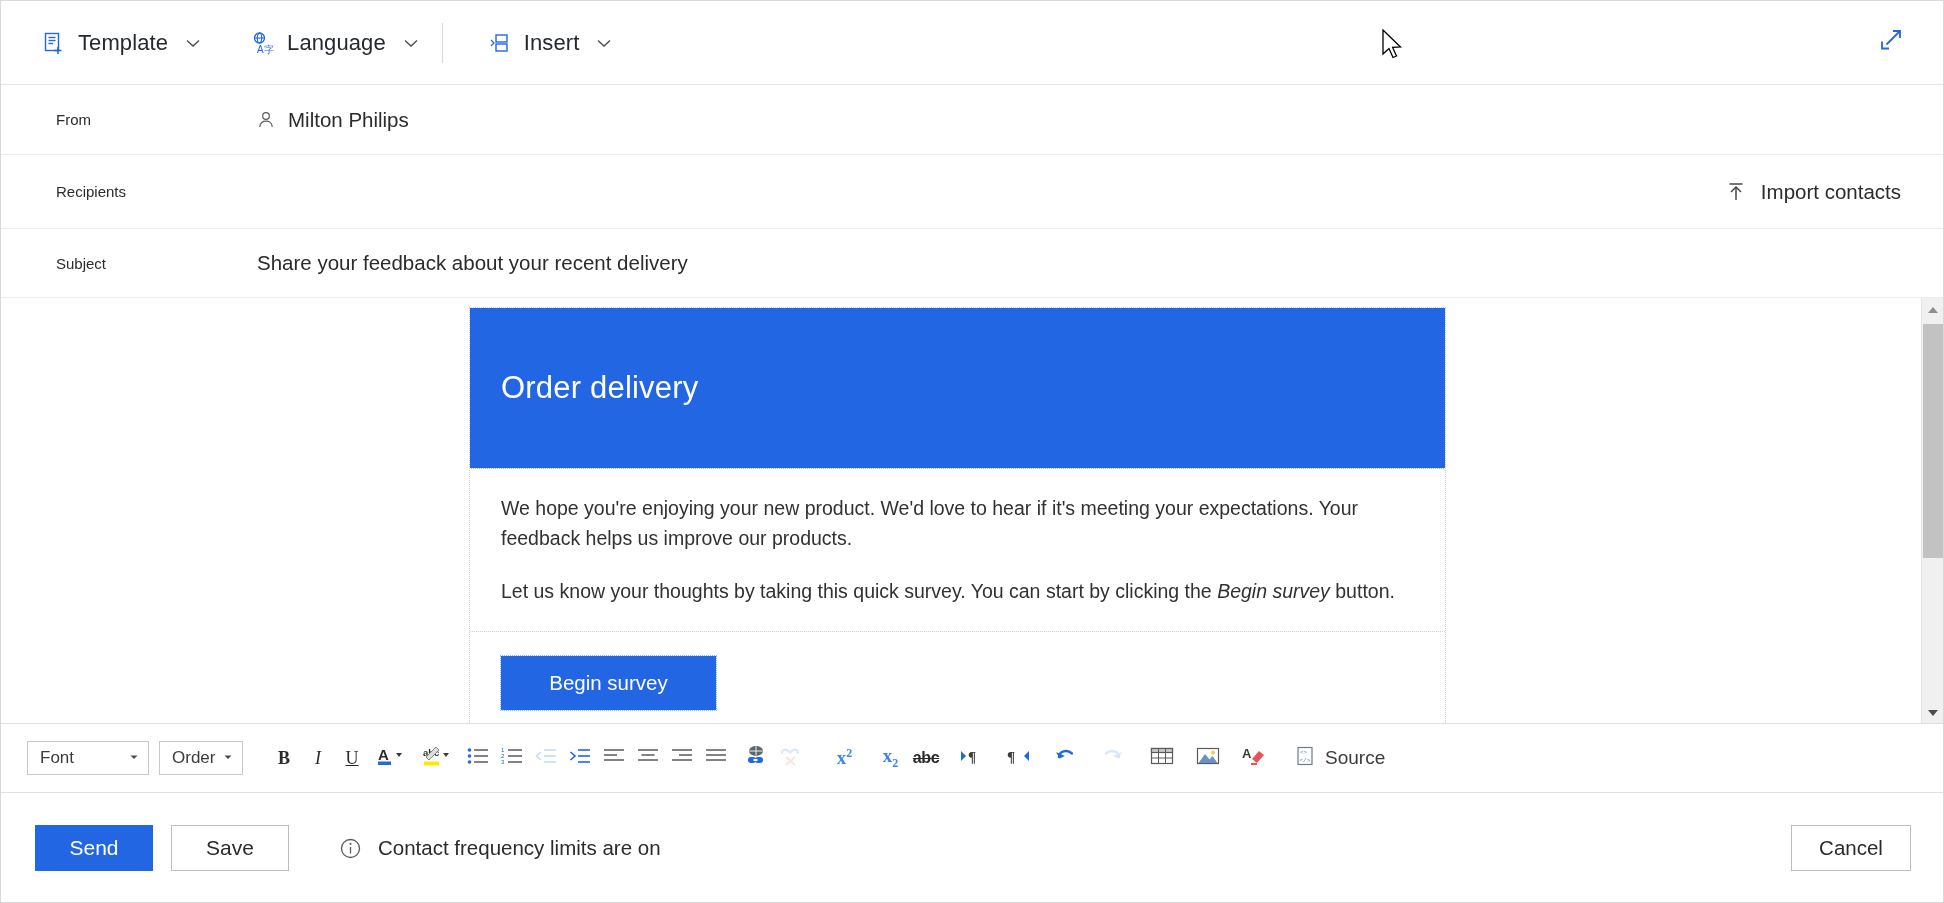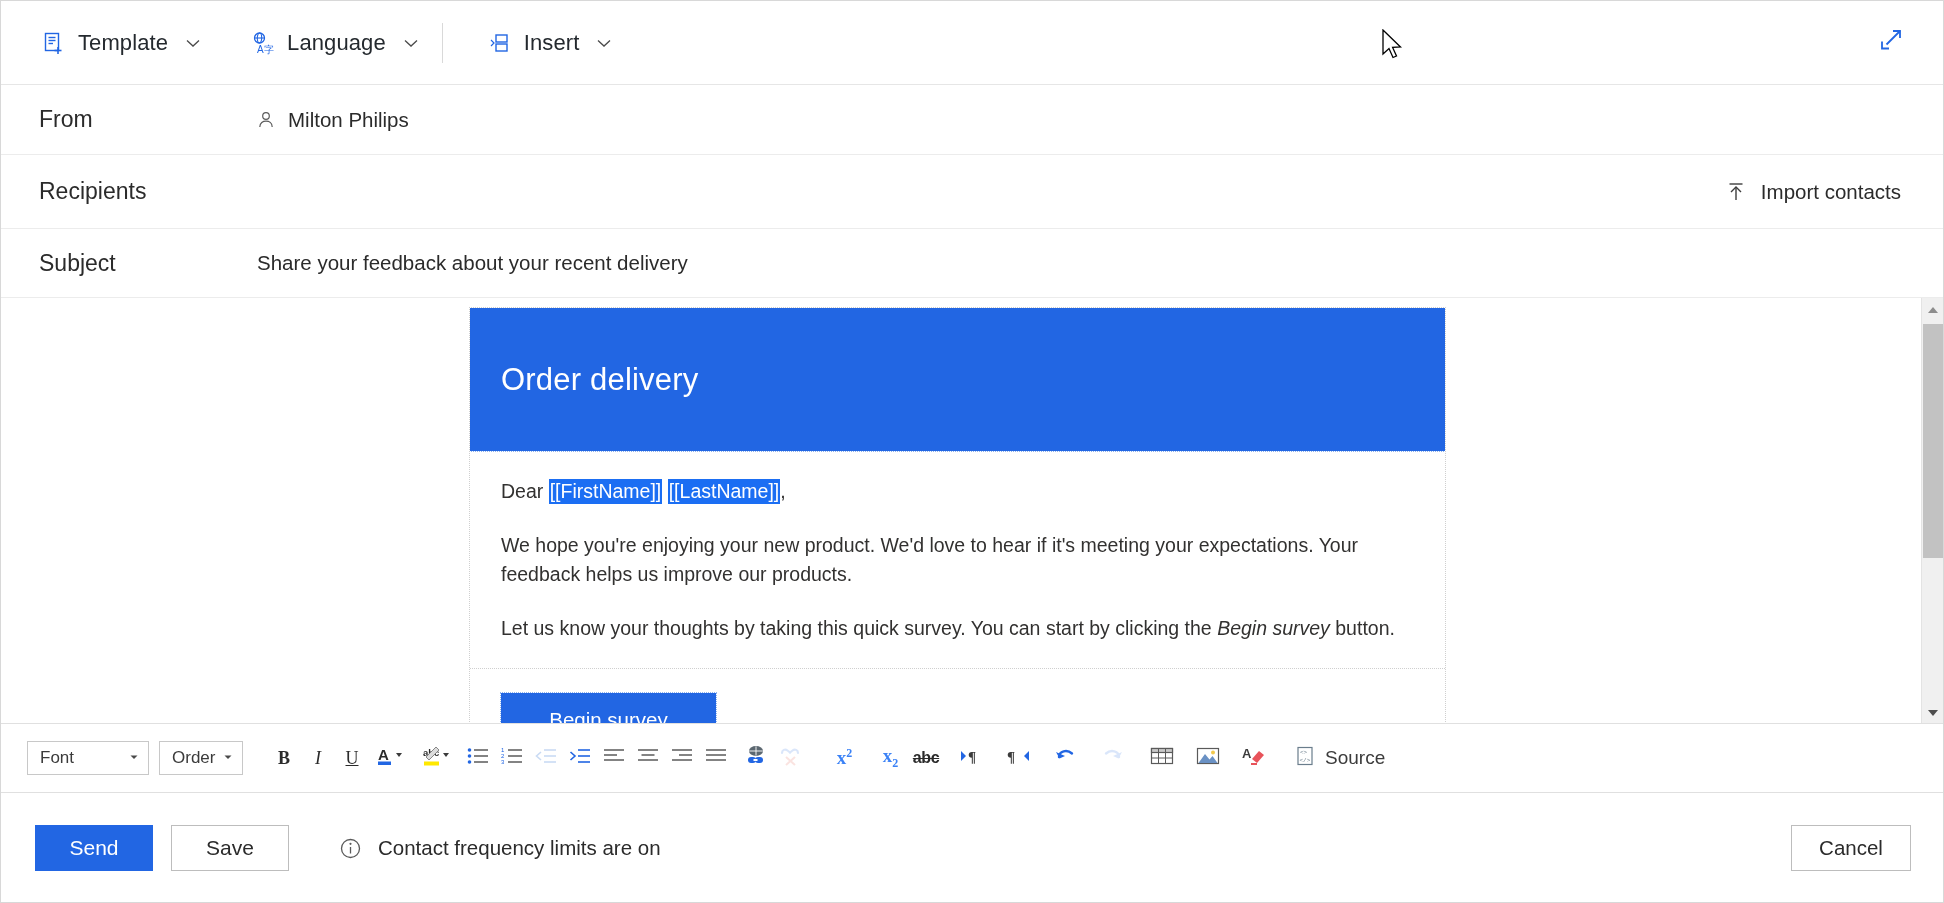--- a/index.html
+++ b/index.html
@@ -46,22 +46,22 @@
   }
 
   
   .field-row {
     position: absolute; left: 0; width: 1944px;
     border-bottom: 1px solid #ececec;
     display: flex; align-items: center;
     background: #fff;
   }
   .field-label {
-    width: 255px; padding-left: 38px;
-    font-size: 23px; color: #2b2b2b;
+    width: 255px; padding-left: 55px;
+    font-size: 15px; color: #2b2b2b;
     flex: 0 0 auto;
   }
   .field-value {
     font-size: 20.5px; color: #2b2b2b;
     display: flex; align-items: center;
     flex: 1 1 auto;
   }
   .person-icon { margin-right: 12px; display: inline-flex; align-items: center; }
   .import-contacts {
     position: absolute; right: 30px; top: 50%;
@@ -80,21 +80,21 @@
     overflow: hidden;
   }
   .email-card {
     position: absolute; left: 469px; top: 10px;
     width: 975px;
     background: #ffffff;
     outline: 1px dotted #cfcfcf;
   }
   .email-banner {
     background: #2266e3;
-    height: 143px;
+    height: 160px;
     display: flex; align-items: center;
     padding-left: 31px;
     outline: 1px dotted #8fb4f0;
   }
   .email-banner-title {
     color: #ffffff; font-size: 31px; font-weight: 400;
     letter-spacing: 0.2px;
   }
   .email-body {
     padding: 26px 31px 24px 31px;
@@ -328,23 +328,20 @@
   </div>
 
   <div class="editor-area">
     <div class="email-card">
 
       <div class="email-banner">
         <div class="email-banner-title">Order delivery</div>
       </div>
 
       <div class="email-body">
-        <p class="email-p">
-          <span>Dear </span><span class="token">[[FirstName]]</span><span> </span><span class="token">[[LastName]]</span><span>,</span>
-        </p>
         <p class="email-p">We hope you're enjoying your new product. We'd love to hear if it's meeting your expectations. Your feedback helps us improve our products.</p>
         <p class="email-p">
           <span>Let us know your thoughts by taking this quick survey. You can start by clicking the </span><i>Begin survey</i><span> button.</span>
         </p>
       </div>
 
       <div class="email-cta-wrap">
         <div class="cta-button">Begin survey</div>
       </div>
     </div>

